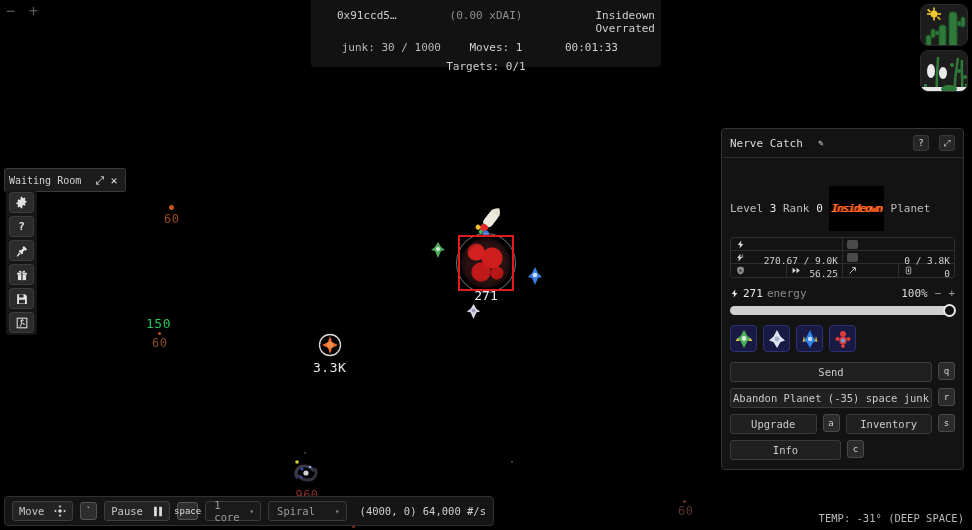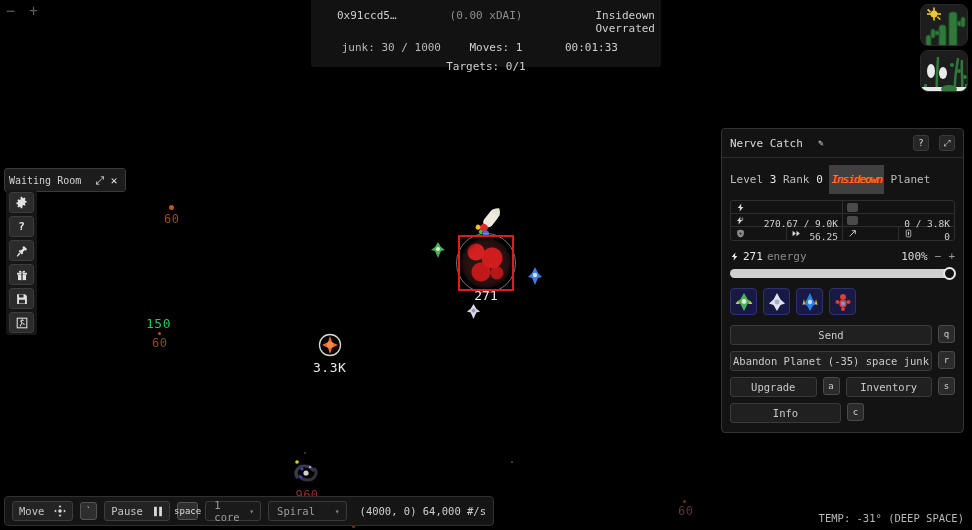--- a/index.html
+++ b/index.html
@@ -87,23 +87,23 @@
   .sp-head { display:flex; align-items:center; gap:10px; padding:6px 8px;
              border-bottom:1px solid #2b2b2b; }
   .sp-title { font-size:11px; color:#d8d8d8; }
   .sp-hbtn { width:16px; height:16px; background:#262626; border:1px solid #3a3a3a;
              border-radius:3px; display:flex; align-items:center; justify-content:center;
              font-size:9px; color:#ddd; cursor:pointer; }
   .sp-body { padding:7px 8px 9px; }
   .sp-level { font-size:11px; color:#bdbdbd; margin-bottom:6px; }
   .sp-level b { font-weight:normal; color:#e6e6e6; }
   .badge-glitch {
-    display:inline-block; padding:8px 2px; background:#404040; color:#ff7a33;
+    display:inline-block; padding:16px 2px; background:#000000; color:#ff7a33;
     text-shadow:1px 0 0 #ff3b00, -1px 0 0 #9a2b00; font-style:italic;
-    letter-spacing:-1px; filter:blur(.3px);
+    letter-spacing:-1px; filter:blur(.3px);margin-top:21px;
   }
 
   .stats { border:1px solid #2e2e2e; border-radius:3px; overflow:hidden; }
   .strow { display:flex; border-bottom:1px solid #2e2e2e; height:13px; }
   .strow:last-child { border-bottom:none; }
   .stcell { display:flex; align-items:center; flex:1; padding:0 4px; gap:4px;
             border-right:1px solid #2e2e2e; font-size:9.5px; color:#cfcfcf; }
   .stcell:last-child { border-right:none; }
   .stcell .v { margin-left:auto;margin-top:32px; }
   .sicon { width:11px; height:9px; display:inline-block; background:#4a4a4a;

